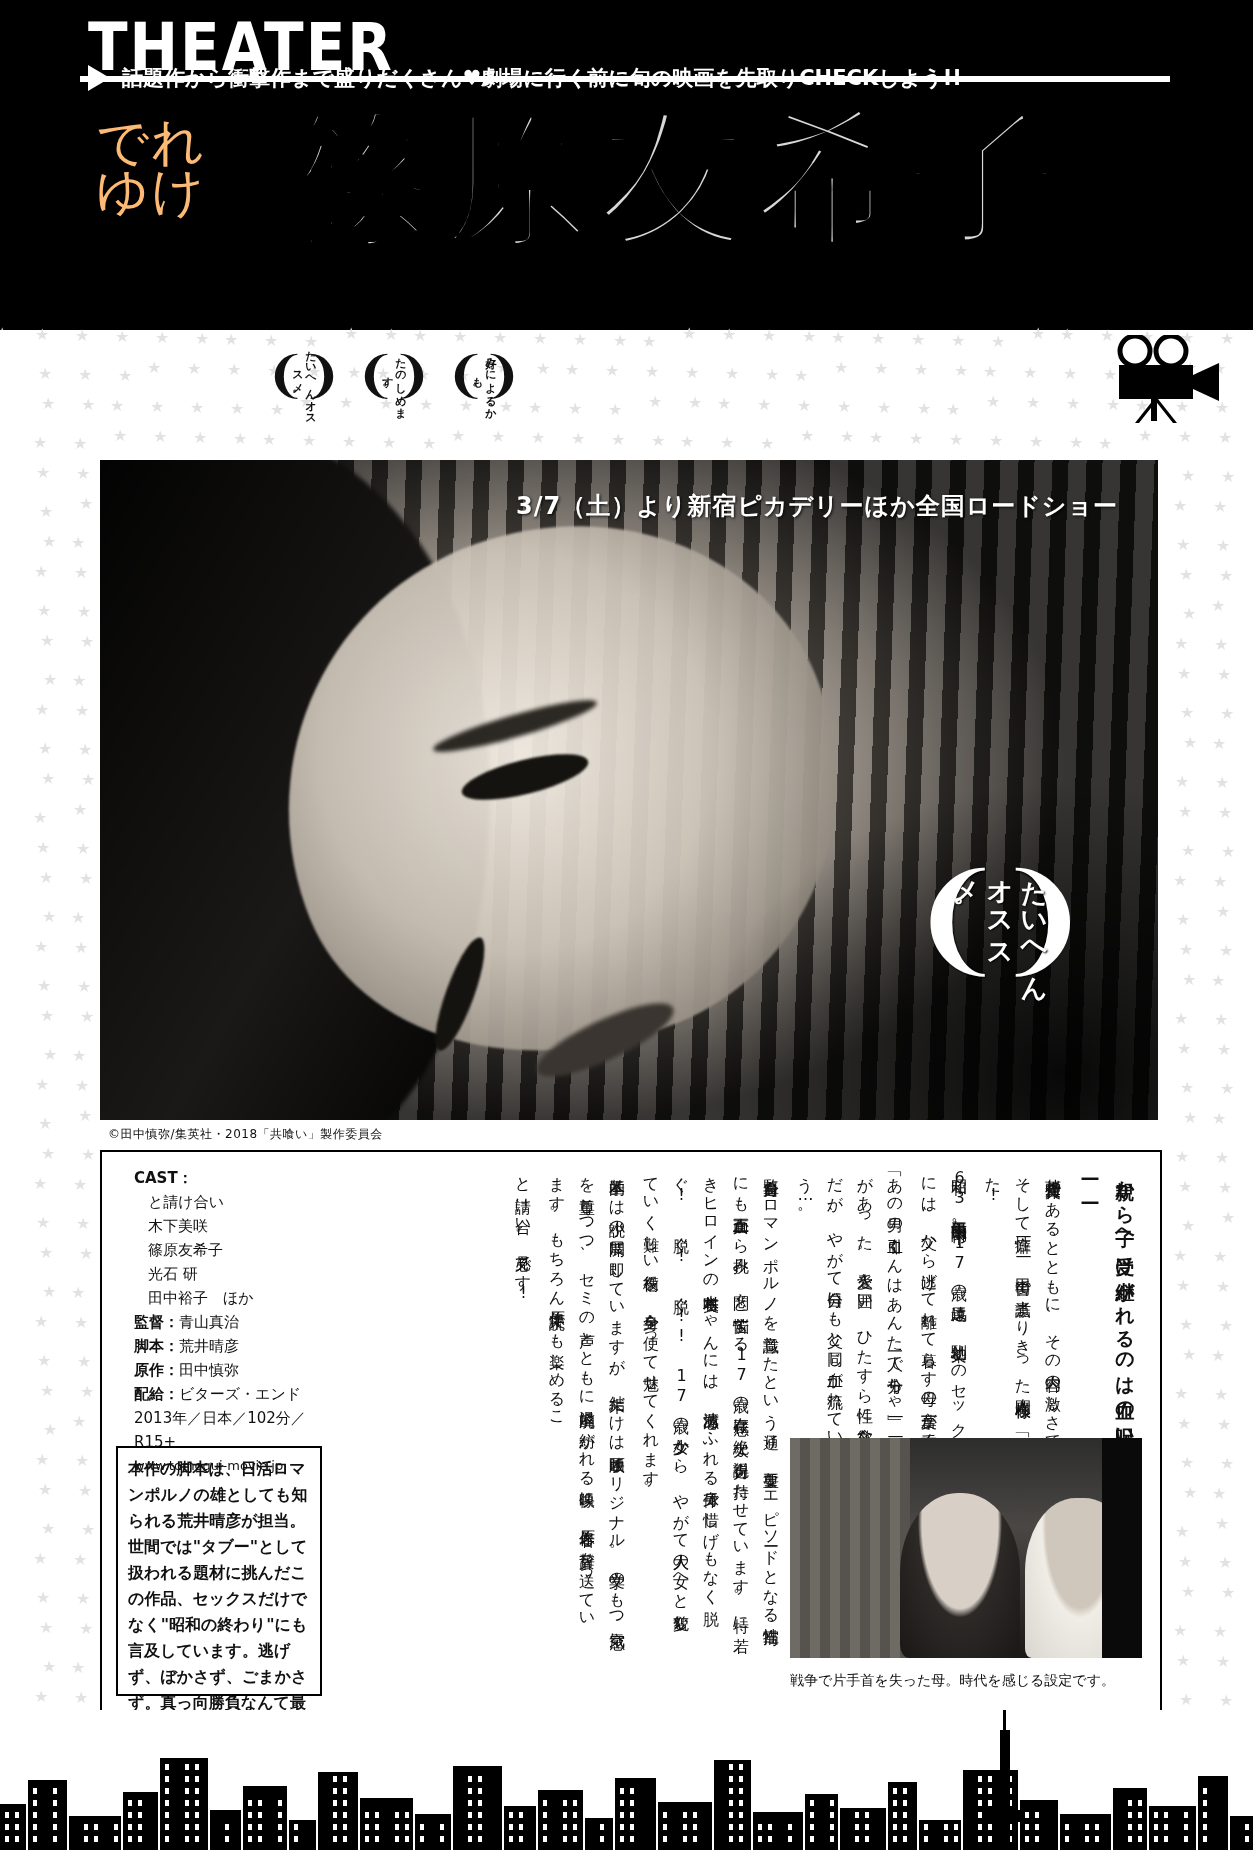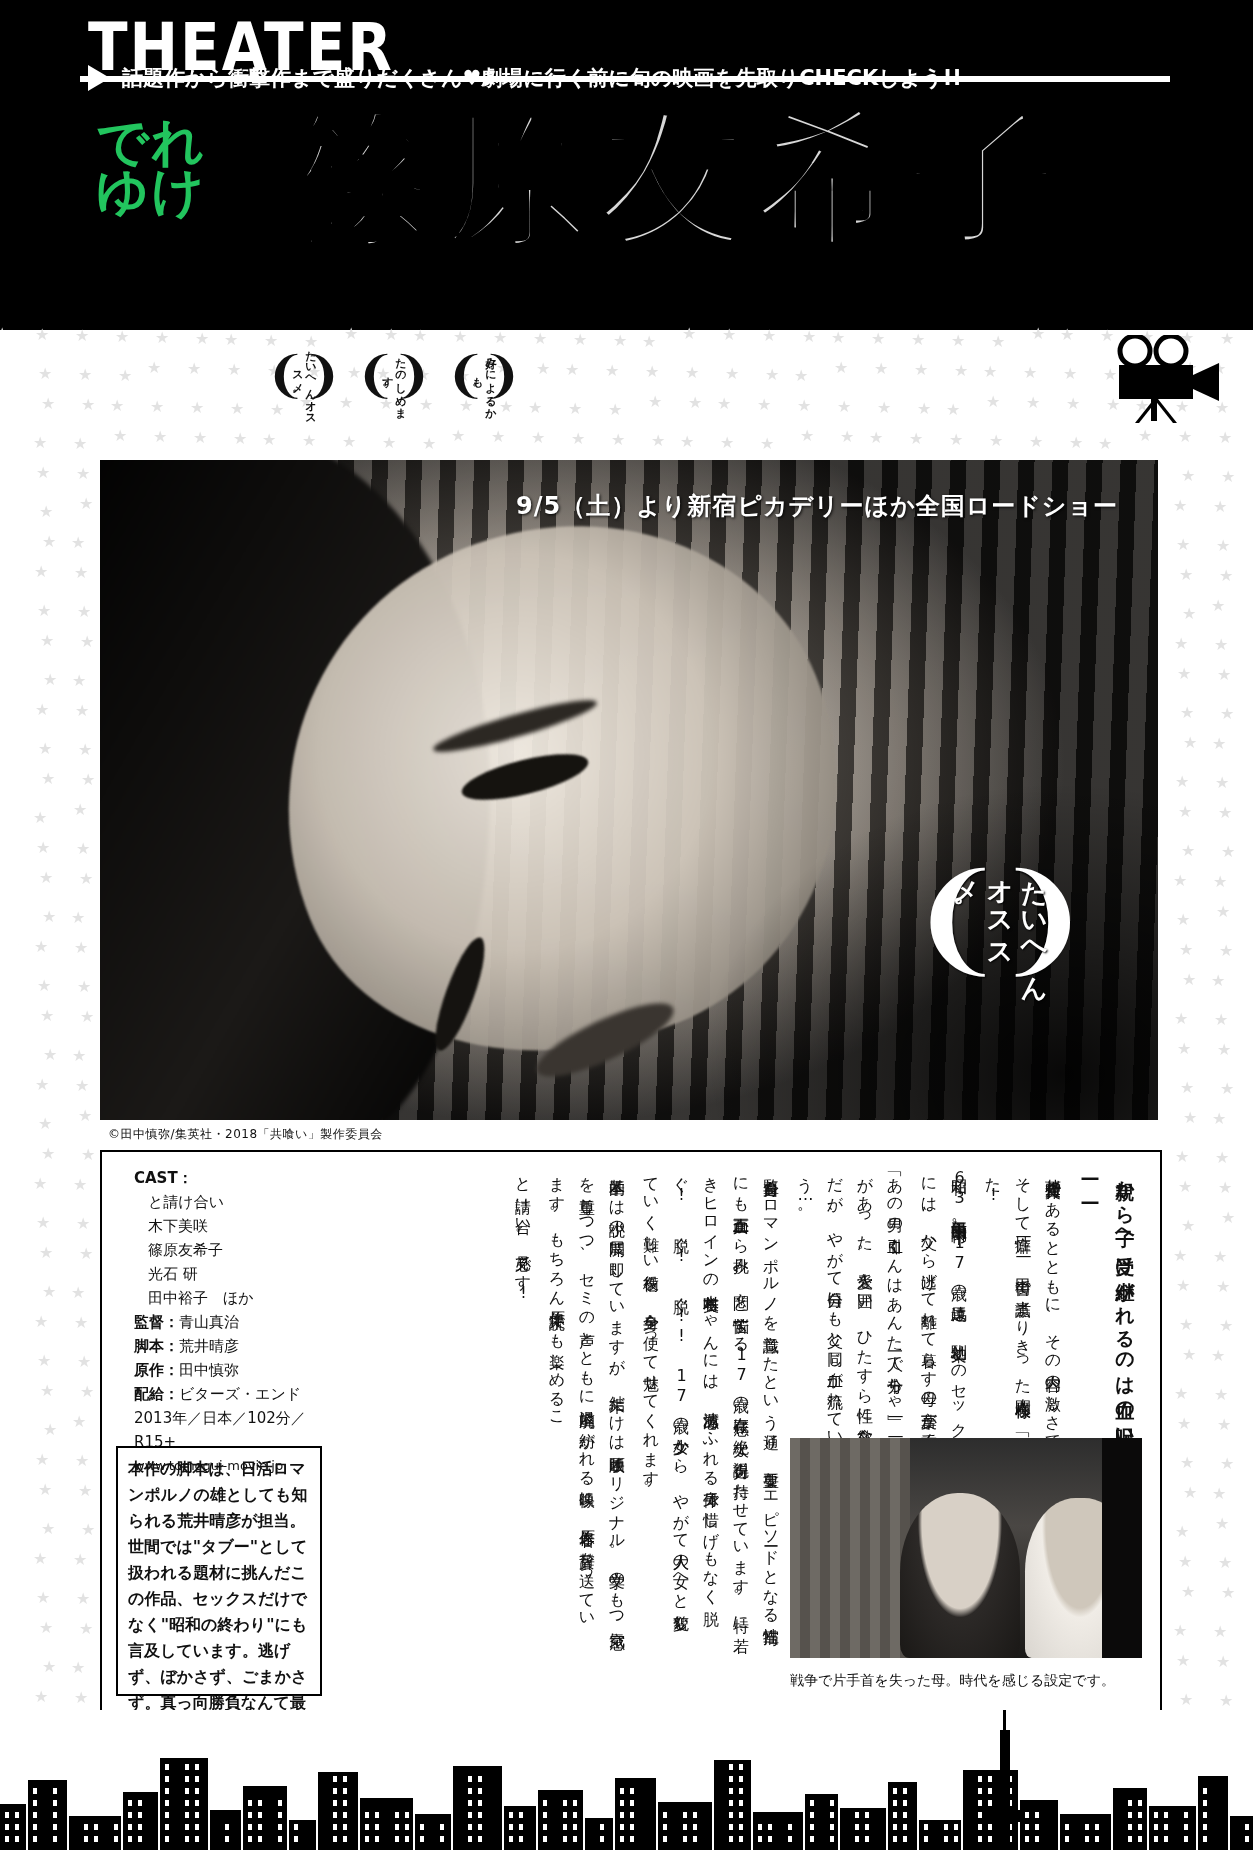--- a/index.html
+++ b/index.html
@@ -8,21 +8,21 @@
 
   
   .masthead{position:absolute;left:0;top:0;width:1253px;height:330px;background:#000;}
   .theater-word{position:absolute;left:88px;top:8px;font-family:"DejaVu Sans","Liberation Sans",sans-serif;font-weight:bold;font-size:58px;letter-spacing:2px;color:#fff;-webkit-text-stroke:0px;transform:scaleY(1.15);transform-origin:left top;}
   .theater-underline{position:absolute;left:80px;top:76px;width:1090px;height:6px;background:#fff;}
   .tagline-row{position:absolute;left:88px;top:60px;width:1080px;height:36px;display:flex;align-items:center;}
   .tri2{width:0;height:0;border-top:13px solid transparent;border-bottom:13px solid transparent;border-left:22px solid #fff;margin-right:12px;}
   .tagline{color:#fff;font-size:21px;font-weight:bold;letter-spacing:0px;white-space:nowrap;}
 
   .logo-band{position:absolute;left:0;top:100px;width:1253px;height:195px;}
-  .logo-small{position:absolute;left:96px;top:18px;width:180px;height:150px;color:#22c55e;font-weight:bold;font-size:52px;line-height:49px;letter-spacing:2px;}
+  .logo-small{position:absolute;left:96px;top:18px;width:180px;height:150px;color:#fdba74;font-weight:normal;font-size:52px;line-height:49px;letter-spacing:2px;}
   .logo-big{position:absolute;left:285px;top:2px;font-weight:bold;font-size:150px;line-height:150px;letter-spacing:6px;color:#d8d8d8;-webkit-text-stroke:5px #000;text-shadow:4px 4px 0 #000;white-space:nowrap;}
 
   
   .starfield{position:absolute;left:0;top:330px;width:1253px;height:1380px;background:#fff;}
   .star{position:absolute;color:#e2e2e2;font-size:16px;line-height:16px;}
 
   
   .intro{position:absolute;left:100px;top:345px;width:470px;}
   .intro-text{font-size:17px;line-height:26px;font-weight:bold;color:#111;}
   .seal-row{position:absolute;left:265px;top:342px;display:flex;gap:12px;}
@@ -473,21 +473,21 @@
     <div class="pbg"></div>
     <div class="hair"></div>
     <div class="face"></div>
     <div class="brow"></div>
     <div class="eye"></div>
     <div class="eye2"></div>
     <div class="lip"></div>
     <div class="shadowcorner"></div>
 
     <div class="movie-title">
-      <div class="mr">9/5（土）より新宿ピカデリーほか全国ロードショー</div>
+      <div class="mr">3/7（土）より新宿ピカデリーほか全国ロードショー</div>
     </div>
 
     <div class="rec-seal">
       <span class="lf">❨</span>
       <span class="rf">❨</span>
       <span class="rs-txt">
         <span>たいへんオススメ。</span>
       </span>
     </div>
   </div>

